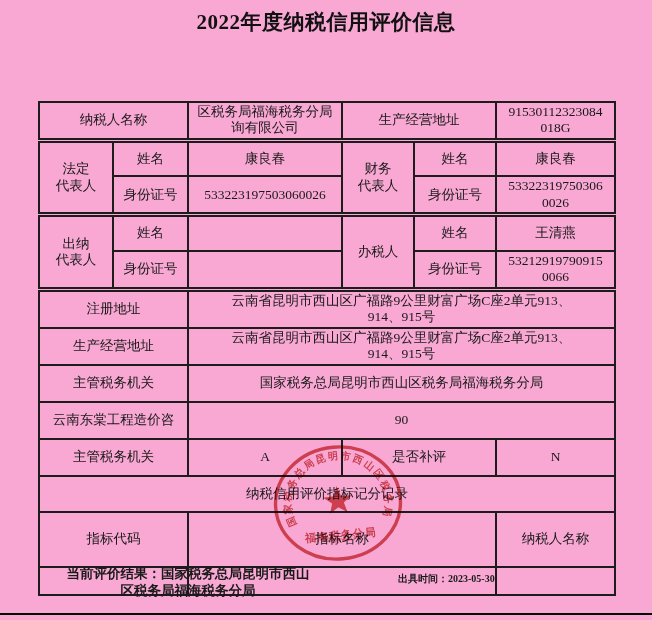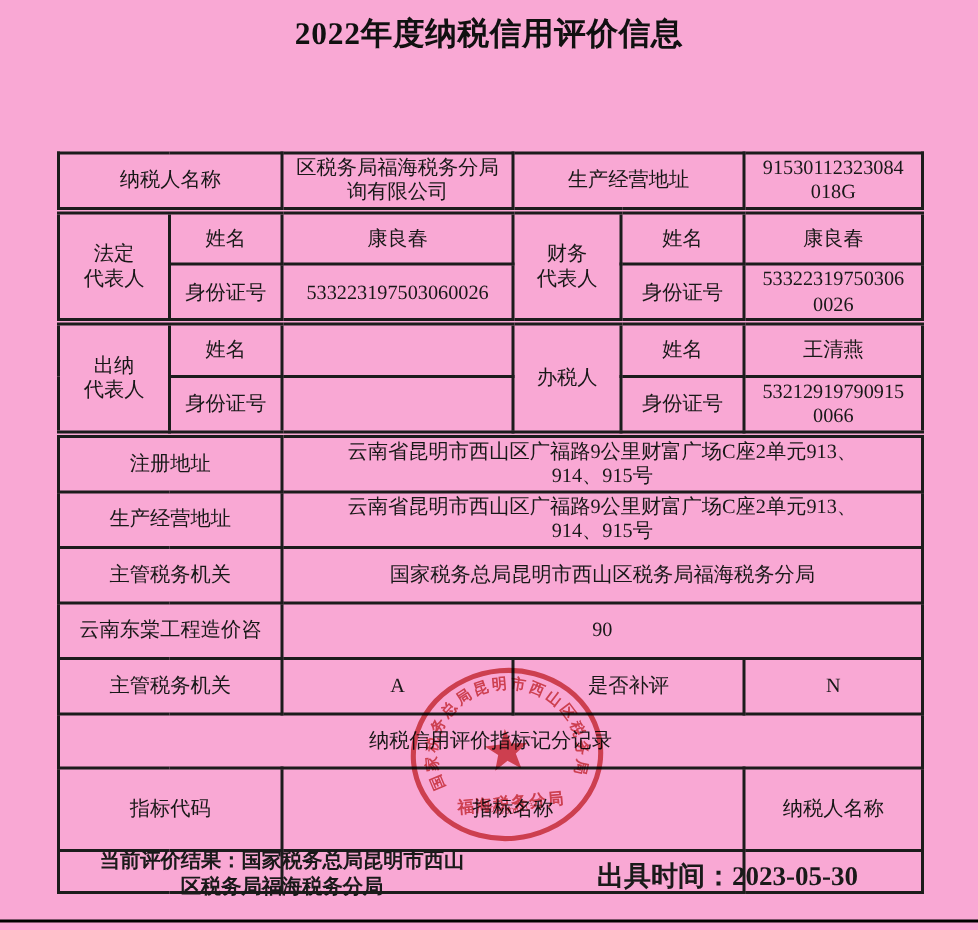--- a/index.html
+++ b/index.html
@@ -28,21 +28,21 @@
     opacity:.84;mix-blend-mode:multiply;transform:rotate(-5deg);
     pointer-events:none;
   }
   .footer-authority{
     position:absolute;left:42px;top:566px;width:292px;
     text-align:center;font-size:13.5px;font-weight:bold;line-height:1.24;
     white-space:pre-line;color:#1a1a1a;
   }
   .footer-date{
     position:absolute;left:398px;top:572px;
-    font-size:18px;font-weight:bold;color:#1a1a1a;
+    font-size:10px;font-weight:bold;color:#1a1a1a;
   }
   .bottom-line{
     position:absolute;left:0;top:613px;width:652px;height:2px;background:#000;
   }
 </style>
 </head>
 <body>
 
 <div class="page">
 

